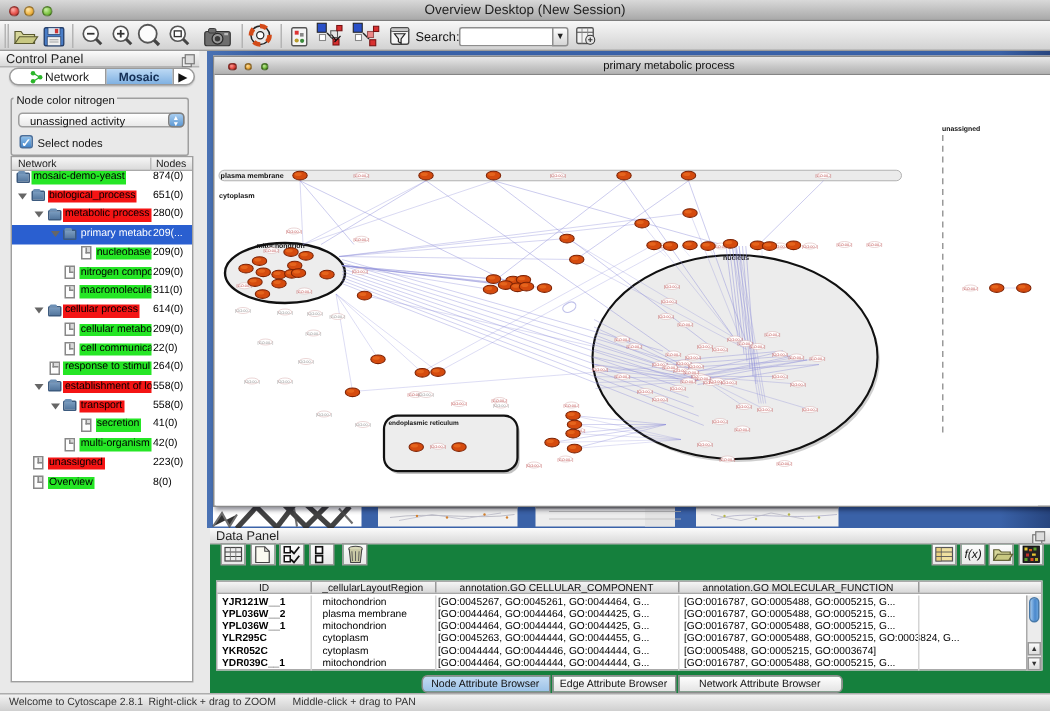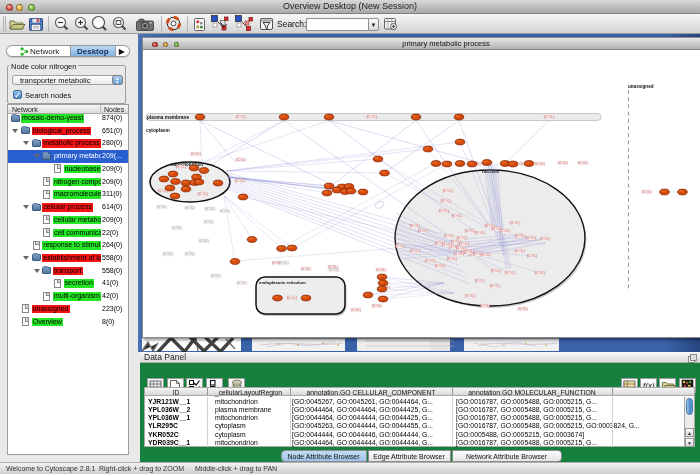--- a/index.html
+++ b/index.html
@@ -181,40 +181,46 @@
       <circle cx="9.5" cy="9.5" r="3" fill="#e4e4e4" stroke="#333" stroke-width="0.7"></circle>
       <path d="M9.5 8 L9.5 11 M8 9.5 L11 9.5" stroke="#333" stroke-width="0.8"></path>
     </g>
   </svg>
   <span id="search-label">Search:</span>
   <div id="search-field"></div>
   <div id="search-drop">▼</div>
 </div>
 
 <div id="cpanel" class="abs">
+  <div class="phead">Control Panel
+    <svg style="position:absolute;right:3px;top:1.5px" width="9" height="9" viewBox="0 0 9 9">
+      <rect x="0.5" y="2.5" width="6" height="6" fill="#eee" stroke="#777" stroke-width="0.8"></rect>
+      <rect x="2.5" y="0.5" width="6" height="6" fill="#ddd" stroke="#777" stroke-width="0.8"></rect>
+    </svg>
+  </div>
   <div id="tabpill">
     <svg style="position:absolute;left:13px;top:1.5px" width="9" height="9" viewBox="0 0 9 9">
       <circle cx="2" cy="1.8" r="1.5" fill="#2ab52a"></circle>
       <circle cx="6.8" cy="4.5" r="1.5" fill="#2ab52a"></circle>
       <circle cx="2" cy="7.2" r="1.5" fill="#2ab52a"></circle>
       <path d="M2.8 2.2 L6 4.2 M2.8 6.8 L6 4.8" stroke="#2ab52a" stroke-width="0.8"></path>
     </svg>
     <span id="tab-net-label">Network</span>
-    <div id="tab-mosaic">Desktop</div>
+    <div id="tab-mosaic">Mosaic</div>
     <div id="tab-arrow">▶</div>
   </div>
   <div id="groupbox"></div>
   <div id="grouplabel">Node color nitrogen</div>
-  <div id="combo">transporter metabolic</div>
+  <div id="combo">unassigned activity</div>
   <div id="combo-btn">
         <div style="margin-top:1px">▲</div>
         <div>▼</div>
       </div>
   <div id="checkbox">✓</div>
-  <div id="checklabel">Search nodes</div>
+  <div id="checklabel">Select nodes</div>
   <div id="treebox">
     <div id="treehead">
           <span class="c1">Network</span>
           <span class="c2">Nodes</span>
           <div class="sep"></div>
         </div>
     <div id="treerows" style="position:absolute;left:0;top:7px;width:120px;height:340px;overflow:hidden">
           <div class="trow" style="top:0.0px;">
             <div class="fold" style="left:2.6000000000000005px"></div>
             <span class="lbl bg-g" style="left:13.100000000000001px;max-width:79.9px">mosaic-demo-yeast</span>
@@ -907,21 +913,21 @@
   </div>
 </div>
 
 <div id="dpanel" class="abs">
   <div class="phead" style="height:11px">Data Panel
     <svg style="position:absolute;right:3px;top:1.5px" width="9" height="9" viewBox="0 0 9 9">
       <rect x="0.5" y="2.5" width="6" height="6" fill="#eee" stroke="#777" stroke-width="0.8"></rect>
       <rect x="2.5" y="0.5" width="6" height="6" fill="#ddd" stroke="#777" stroke-width="0.8"></rect>
     </svg>
   </div>
-  <div id="dtoolrow" style="position:absolute;left:0;top:26px;width:560px;height:15px">
+  <div id="dtoolrow" style="position:absolute;left:0;top:10px;width:560px;height:15px">
     <div class="btn" style="left:7px"></div>
     <div class="btn" style="left:27px"></div>
     <div class="btn" style="left:46px"></div>
     <div class="btn" style="left:66px"></div>
     <div class="btn" style="left:88px"></div>
     <div class="btn" style="left:481px"></div>
     <div class="btn" style="left:500px"></div>
     <div class="btn" style="left:519px"></div>
     <div class="btn" style="left:539px"></div>
     <svg style="position:absolute;left:0;top:0" width="560" height="15" viewBox="0 0 560 15">

